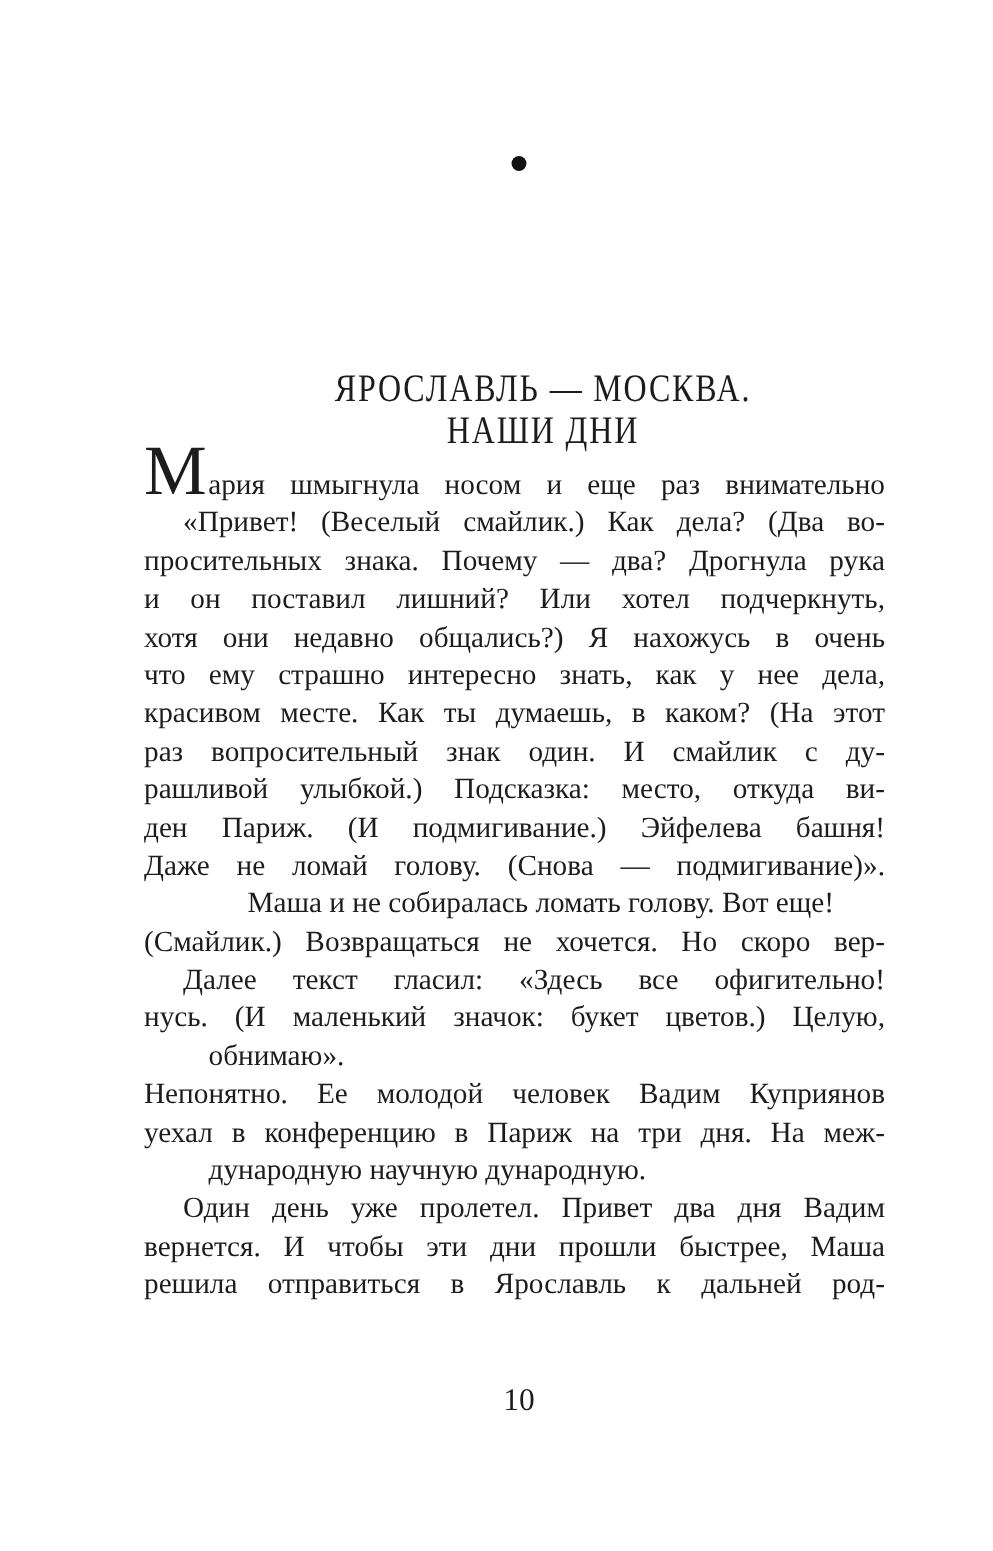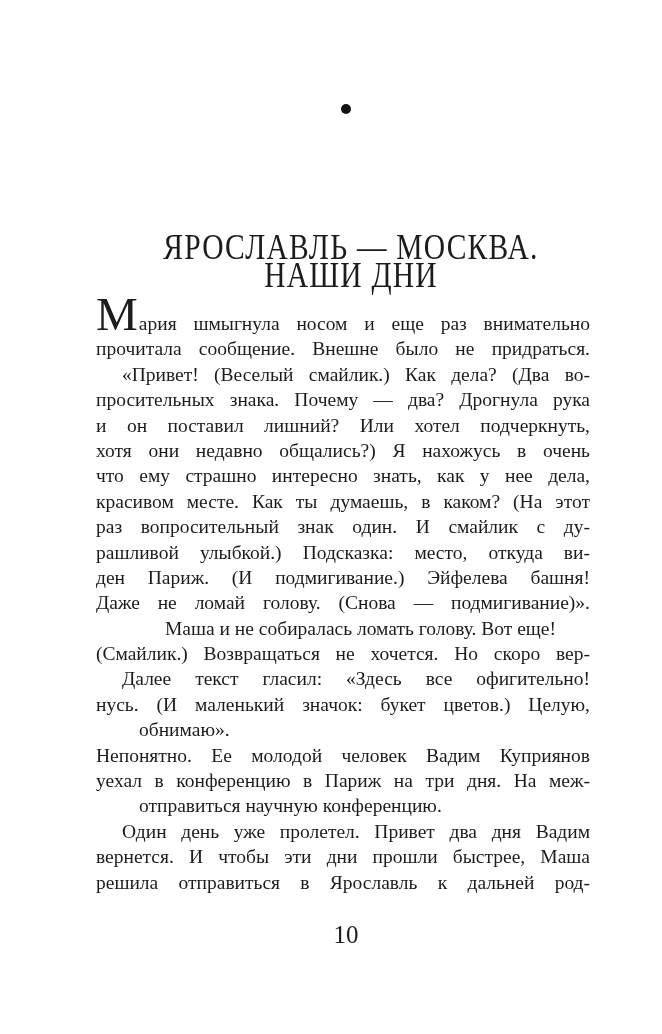--- a/index.html
+++ b/index.html
@@ -28,24 +28,24 @@
     width: 10px;
     height: 10px;
     border-radius: 50%;
     background: #121212;
   }
   .chapter-title {
     position: absolute;
     top: 229px;
     left: 96px;
     width: 500px;
-    margin: 5px;
+    margin: 16px;
     text-align: center;
     font-weight: normal;
-    font-size: 36px;
+    font-size: 26px;
     line-height: 27.5px;
     letter-spacing: 1.5px;
     color: #1c1c1c;
   }
   .title-line {
     display: block;
     white-space: nowrap;
     transform: scaleX(0.82);
     transform-origin: 50% 50%;
   }
@@ -76,59 +76,58 @@
     line-height: 0;
     vertical-align: baseline;
     letter-spacing: 1px;
   }
   .folio {
     position: absolute;
     top: 921px;
     left: 96px;
     width: 500px;
     text-align: center;
-    font-size: 25px;
+    font-size: 21px;
     color: #1c1c1c;
   }
 </style>
 </head>
 <body>
 
 <div class="page">
 
   <div class="dot-wrap">
     <div class="dot"></div>
   </div>
 
   <h2 class="chapter-title">
     <span class="title-line">ЯРОСЛАВЛЬ — МОСКВА.</span>
     <span class="title-line">НАШИ ДНИ</span>
   </h2>
 
   <div class="body-text">
       <div class="line"><span class="dropcap">М</span>ария шмыгнула носом и еще раз внимательно</div>
-      <div class="line">прочитала сообщение. Внешне было не придраться.</div>
       <div class="line indent">«Привет! (Веселый смайлик.) Как дела? (Два во-</div>
       <div class="line">просительных знака. Почему — два? Дрогнула рука</div>
       <div class="line">и он поставил лишний? Или хотел подчеркнуть,</div>
       <div class="line">хотя они недавно общались?) Я нахожусь в очень</div>
       <div class="line">что ему страшно интересно знать, как у нее дела,</div>
       <div class="line">красивом месте. Как ты думаешь, в каком? (На этот</div>
       <div class="line">раз вопросительный знак один. И смайлик с ду-</div>
       <div class="line">рашливой улыбкой.) Подсказка: место, откуда ви-</div>
       <div class="line">ден Париж. (И подмигивание.) Эйфелева башня!</div>
       <div class="line">Даже не ломай голову. (Снова — подмигивание)».</div>
       <div class="line left indent">Маша и не собиралась ломать голову. Вот еще!</div>
       <div class="line">(Смайлик.) Возвращаться не хочется. Но скоро вер-</div>
       <div class="line indent">Далее текст гласил: «Здесь все офигительно!</div>
       <div class="line">нусь. (И маленький значок: букет цветов.) Целую,</div>
       <div class="line left">обнимаю».</div>
       <div class="line">Непонятно. Ее молодой человек Вадим Куприянов</div>
       <div class="line">уехал в конференцию в Париж на три дня. На меж-</div>
-      <div class="line left">отправиться научную конференцию.</div>
+      <div class="line left">дународную научную дународную.</div>
       <div class="line indent">Один день уже пролетел. Привет два дня Вадим</div>
       <div class="line">вернется. И чтобы эти дни прошли быстрее, Маша</div>
       <div class="line">решила отправиться в Ярославль к дальней род-</div>
     </div>
 
   <div class="folio">10</div>
 
 </div>
 
 </body></html>

